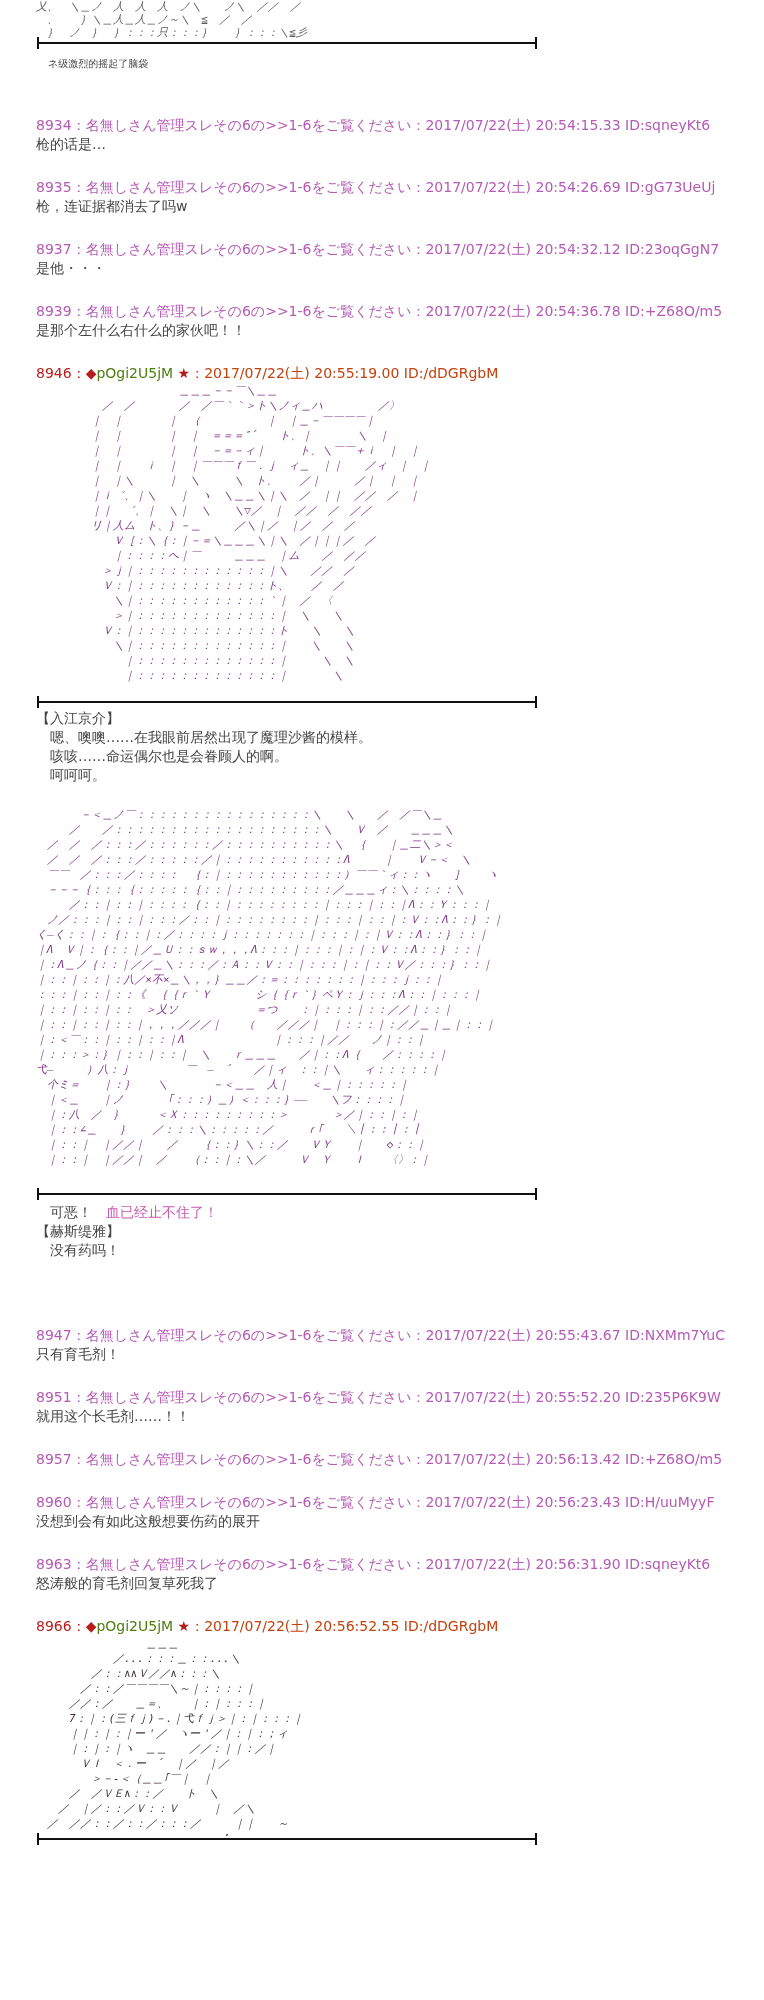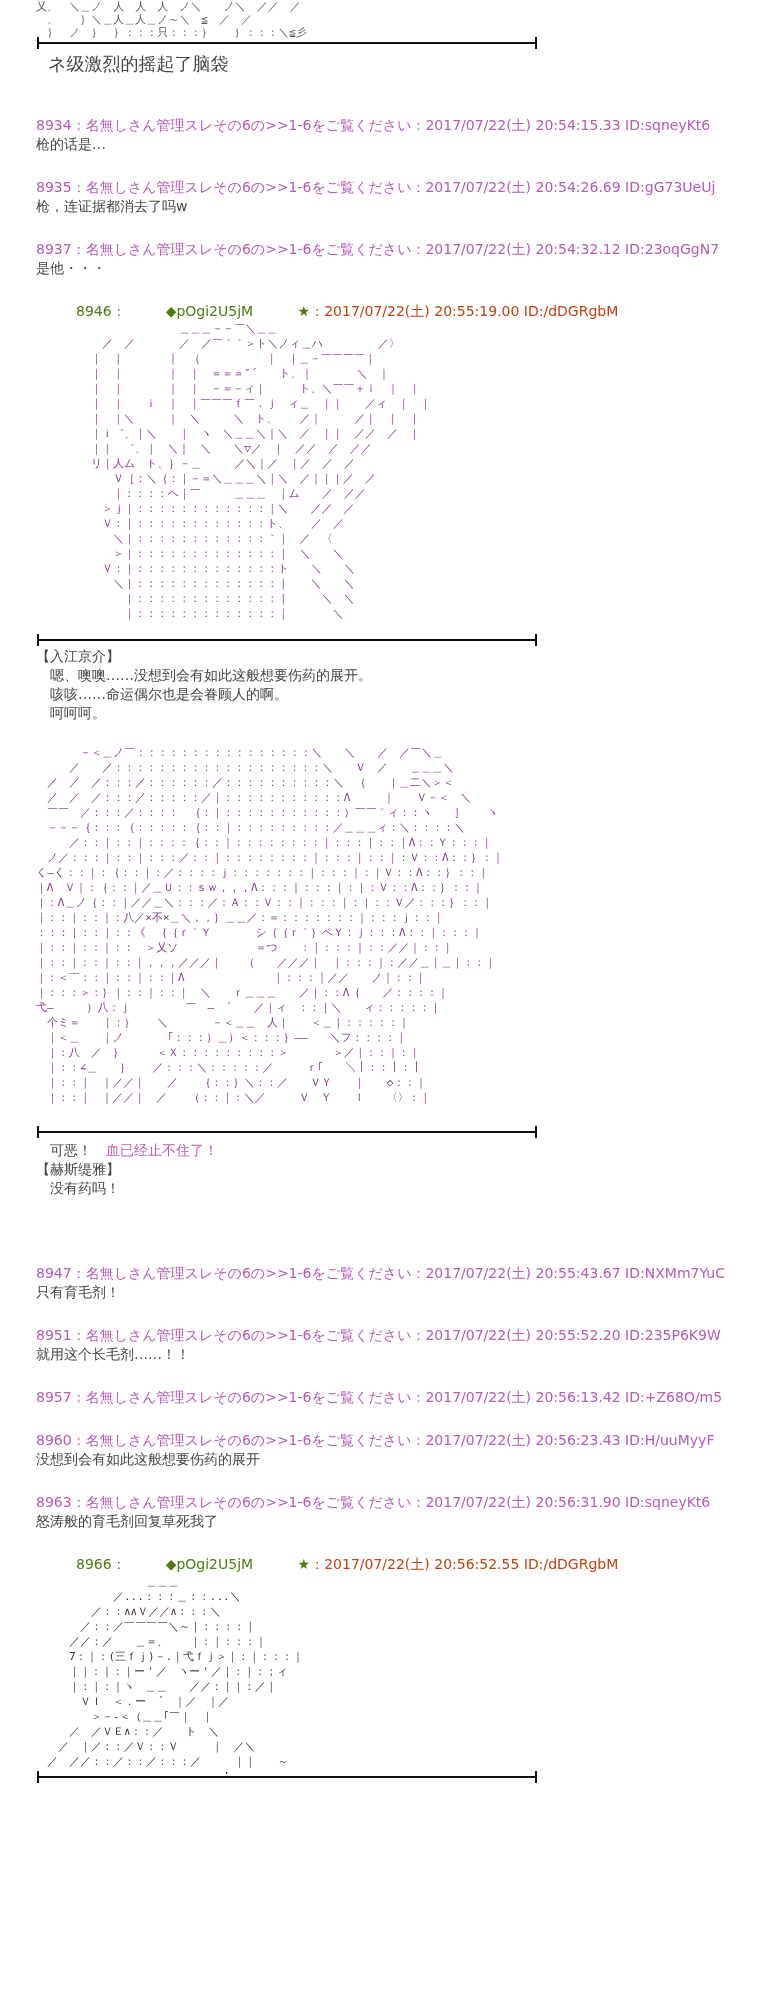--- a/index.html
+++ b/index.html
@@ -4,42 +4,42 @@
 <style>
   html,body{margin:0;padding:0;}
   body{
     width:764px;height:2000px;overflow:hidden;background:#ffffff;
     font-family:"DejaVu Sans","Liberation Sans",sans-serif;
   }
   .page{box-sizing:border-box;width:764px;height:2000px;padding-left:36px;overflow:hidden;}
   
   .aa{
     font-family:"DejaVu Sans Mono","Liberation Mono",monospace;
-    font-size:11px;line-height:15px;margin:0;white-space:pre;overflow:hidden;
+    font-size:11px;line-height:15px;margin:0;white-space:pre;overflow:hidden;font-style:italic;
   }
   .aa-top{color:#5a5a5a;height:40px;line-height:13px;}
   .aa-purple{color:#84348c;}
   .aa-dark{color:#423238;}
   .aa-8946{height:315px;}
   .aa-hestia{height:378px;margin-top:22px;}
   .aa-8966{height:200px;}
   
   .sep{position:relative;width:498px;height:2px;background:#101010;margin:2px 0 0 2px;}
   .sep::before,.sep::after{content:"";position:absolute;top:-5px;width:2px;height:12px;background:#101010;}
   .sep::before{left:-1px;}
   .sep::after{right:-1px;}
-  .caption{color:#454545;font-size:18px;line-height:19px;margin:10px 0 0 12px;}
+  .caption{color:#454545;font-size:10px;line-height:19px;margin:10px 0 0 12px;}
   
   .posts-a{margin-top:43px;}
   .posts-b{margin-top:66px;}
   .post{margin:0 0 24px 0;font-size:14px;line-height:19px;}
   .post-header{color:#b55ab5;white-space:nowrap;}
   .post-body{color:#454545;white-space:pre-line;}
   .post-green{margin-top:8px;margin-bottom:0;}
-  .g{color:#4d7c0f;margin-left:40px;}
+  .g{color:#b91c1c;}
   .g-name{color:#4d7c0f;}
   .m{color:#c2410c;}
   
   .dialog{font-size:14px;line-height:19px;color:#454545;margin-top:6px;}
   .dialog-lines{white-space:pre-line;}
   .em{color:#c85bb0;}
   .sep-mid{margin-top:3px;}
   .sep-3{margin-top:8px;}
   .dialog-2{margin-top:8px;}
   .sep-4{margin-top:2px;}
@@ -63,20 +63,24 @@
       <div class="post-body">枪的话是…</div>
     </div>
     <div class="post">
       <div class="post-header">8935：名無しさん管理スレその6の&gt;&gt;1-6をご覧ください：2017/07/22(土) 20:54:26.69 ID:gG73UeUj</div>
       <div class="post-body">枪，连证据都消去了吗w</div>
     </div>
     <div class="post">
       <div class="post-header">8937：名無しさん管理スレその6の&gt;&gt;1-6をご覧ください：2017/07/22(土) 20:54:32.12 ID:23oqGgN7</div>
       <div class="post-body">是他・・・</div>
     </div>
+    <div class="post">
+      <div class="post-header">8939：名無しさん管理スレその6の&gt;&gt;1-6をご覧ください：2017/07/22(土) 20:54:36.78 ID:+Z68O/m5</div>
+      <div class="post-body">是那个左什么右什么的家伙吧！！</div>
+    </div>
   </div>
 
   <div class="post post-green">
     <div class="post-header"><span class="g">8946：</span><span class="g">◆</span><span class="g-name">pOgi2U5jM</span> <span class="g">★</span><span class="m">：2017/07/22(土) 20:55:19.00 ID:/dDGRgbM</span></div>
     <pre class="aa aa-purple aa-8946">　　　　　　　　　　　　　＿＿＿－－￣＼＿＿
 　　　　　　／　／　　　　／　／￣｀｀＞ト＼ノィ＿ハ　　　　　／〉
 　　　　　｜　｜　　　　｜　（　　　　　　｜　｜＿－￣￣￣￣｜
 　　　　　｜　｜　　　　｜　｜　＝＝＝″´　　ト、｜　　　　＼　｜
 　　　　　｜　｜　　　　｜　｜　－＝－ィ｜　　　ト、＼￣￣＋ｉ　｜　｜
 　　　　　｜　｜　　ｉ　｜　｜￣￣￣ｆ￣．ｊ　ィ＿　｜｜　　／ィ　｜　｜
@@ -93,21 +97,21 @@
 　　　　　　Ｖ：｜：：：：：：：：：：：：：ト　　＼　　＼
 　　　　　　　＼｜：：：：：：：：：：：：：｜　　＼　　＼
 　　　　　　　　｜：：：：：：：：：：：：：｜　　　＼　＼
 　　　　　　　　｜：：：：：：：：：：：：：｜　　　　＼</pre>
   </div>
 
   <div class="sep sep-mid"></div>
 
   <div class="dialog">
     <div>【入江京介】</div>
-    <div class="dialog-lines">　嗯、噢噢……没想到会有如此这般想要伤药的展开。
+    <div class="dialog-lines">　嗯、噢噢……在我眼前居然出现了魔理沙酱的模样。
 　咳咳……命运偶尔也是会眷顾人的啊。
 　呵呵呵。</div>
   </div>
 
   <pre class="aa aa-purple aa-hestia">　　　　－＜＿ノ￣：：：：：：：：：：：：：：：：＼　　＼　　／　／￣＼＿
 　　　／　　／：：：：：：：：：：：：：：：：：：：＼　　Ｖ　／　　＿＿＿＼
 　／　／　／：：：／：：：：：：／：：：：：：：：：：＼　｛　　｜＿二＼＞＜
 　／　／　／：：：／：：：：：／｜：：：：：：：：：：：Λ　　　｜　　Ｖ－＜　＼
 　￣￣　／：：：／：：：：　｛：｜：：：：：：：：：：：）￣￣｀ィ：：ヽ　　］　　ヽ
 　－－－｛：：：｛：：：：：｛：：｜：：：：：：：：：／＿＿＿ィ：＼：：：：＼

